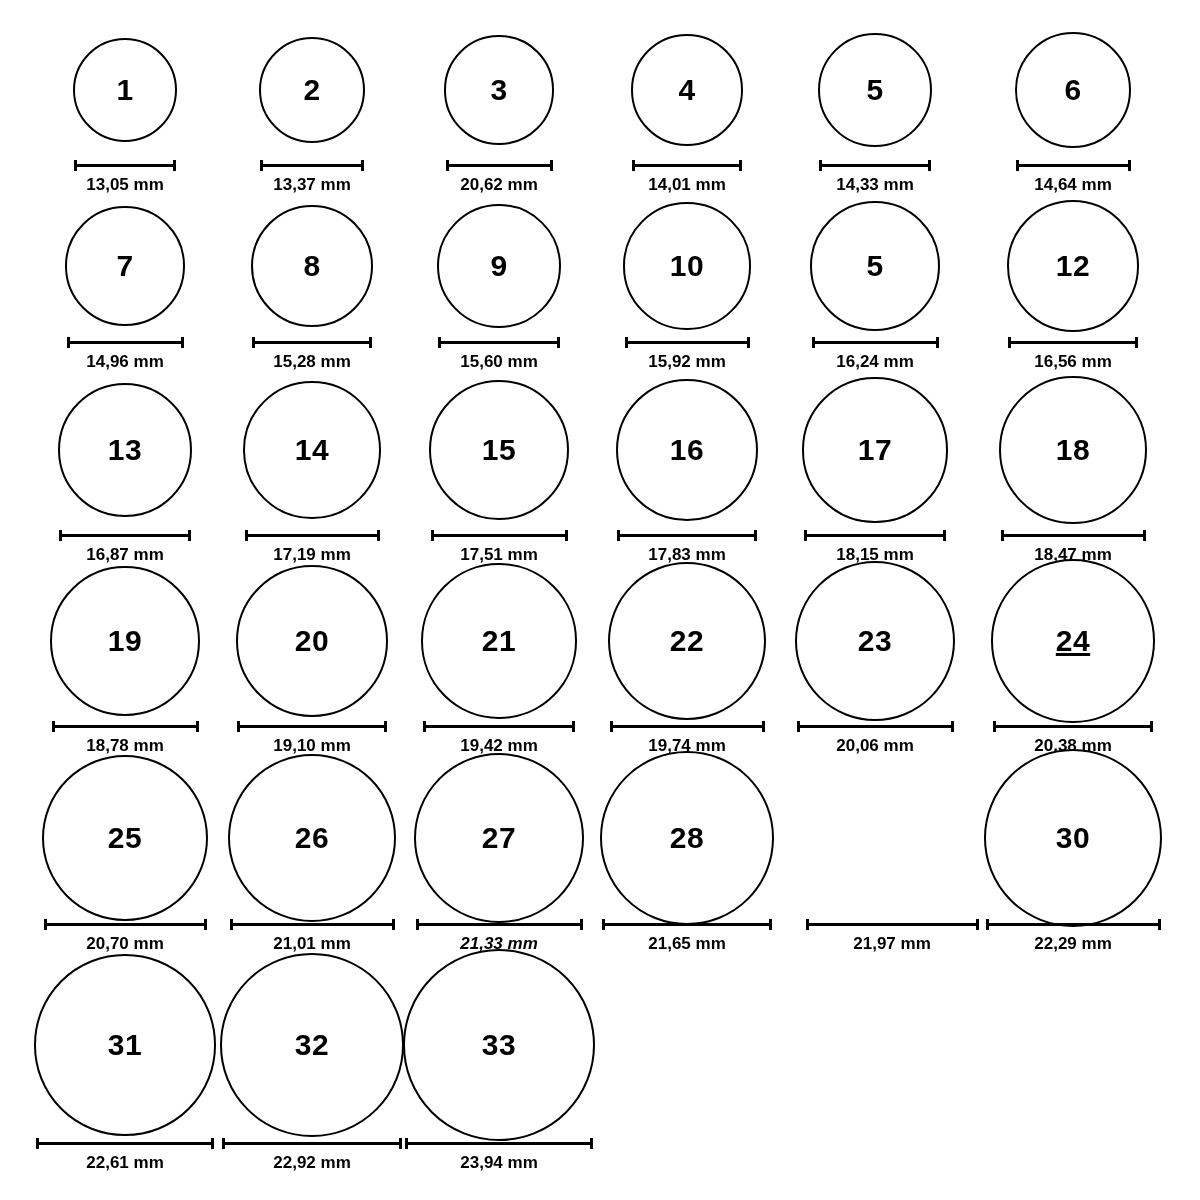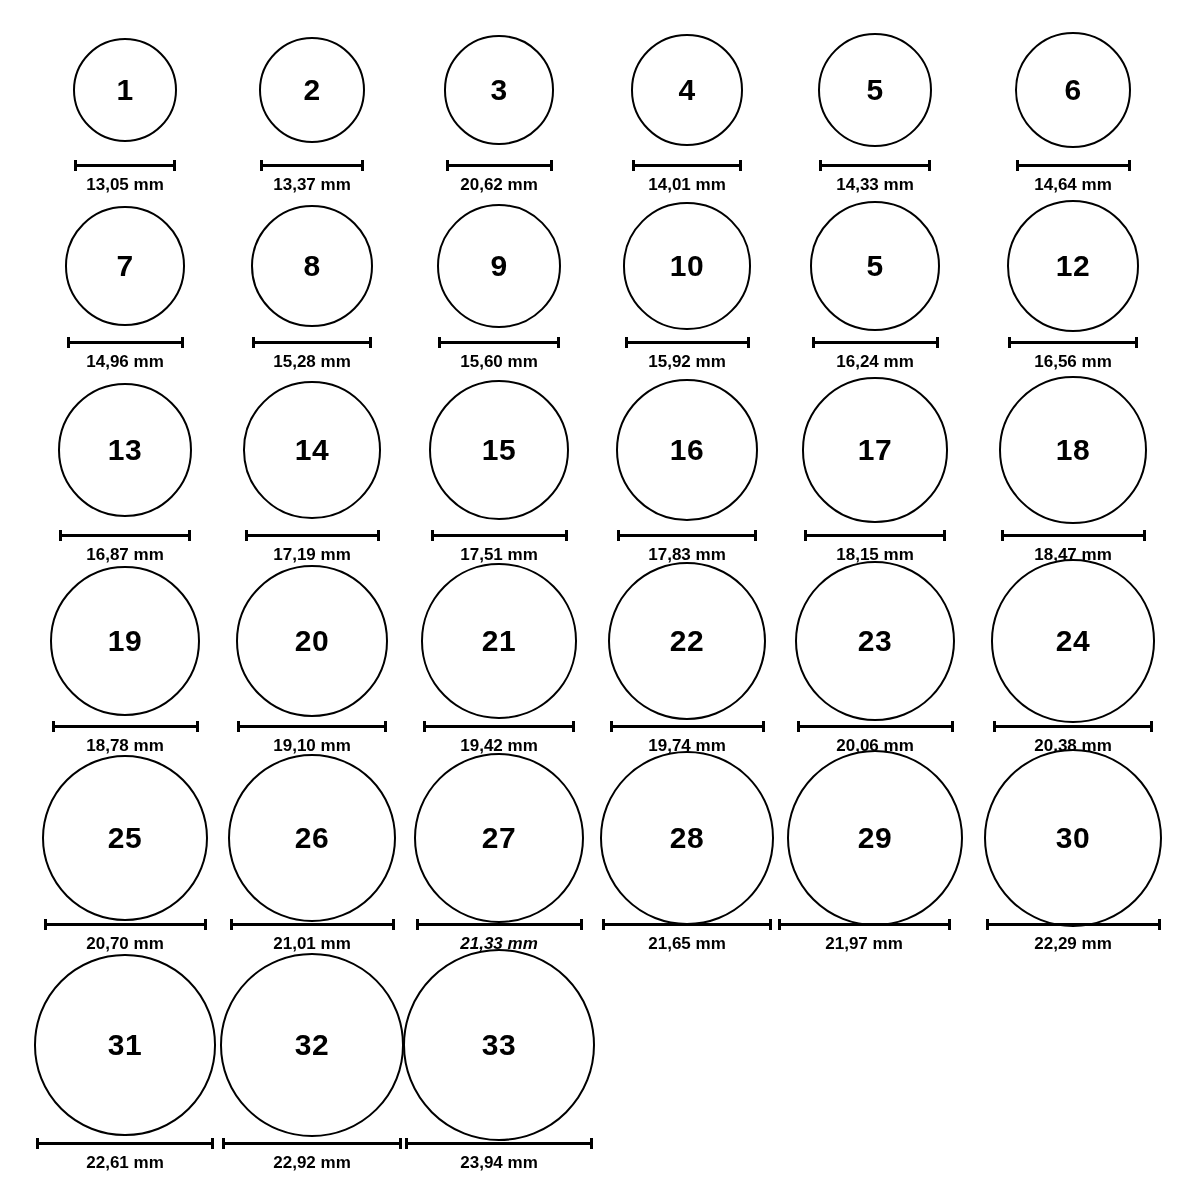--- a/index.html
+++ b/index.html
@@ -369,21 +369,21 @@
       </div>
     </div>
     <div class="cell" style="left: 815px; top: 713px; width: 120px;">
       <div class="measure" style="width: 157px;">
         <div class="tick-left"></div>
         <div class="bar"></div>
         <div class="tick-right"></div>
       </div>
       <div class="mm-label">20,06 mm</div>
     </div>
-    <div class="cell" style="left: 1013px; top: 559.384px; width: 120px;">
+    <div class="cell" style="left: 1013px; top: 559.384px; width: 120px; text-decoration: underline;">
       <div class="ring" style="width: 163.232px; height: 163.232px;">
         <span class="ring-number">24</span>
       </div>
     </div>
     <div class="cell" style="left: 1013px; top: 713px; width: 120px;">
       <div class="measure" style="width: 160px;">
         <div class="tick-left"></div>
         <div class="bar"></div>
         <div class="tick-right"></div>
       </div>
@@ -434,26 +434,21 @@
       </div>
     </div>
     <div class="cell" style="left: 627px; top: 911px; width: 120px;">
       <div class="measure" style="width: 170px;">
         <div class="tick-left"></div>
         <div class="bar"></div>
         <div class="tick-right"></div>
       </div>
       <div class="mm-label">21,65 mm</div>
     </div>
-    <div class="cell" style="left: 815px; top: 749.96px; width: 120px;">
-      <div class="ring" style="width: 176.081px; height: 176.081px;">
-        <span class="ring-number">29</span>
-      </div>
-    </div>
-    <div class="cell" style="left: 804px; top: 911px; width: 120px;">
+    <div class="cell" style="left: 832px; top: 911px; width: 120px;">
       <div class="measure" style="width: 173px;">
         <div class="tick-left"></div>
         <div class="bar"></div>
         <div class="tick-right"></div>
       </div>
       <div class="mm-label">21,97 mm</div>
     </div>
     <div class="cell" style="left: 1013px; top: 748.667px; width: 120px;">
       <div class="ring" style="width: 178.667px; height: 178.667px;">
         <span class="ring-number">30</span>

